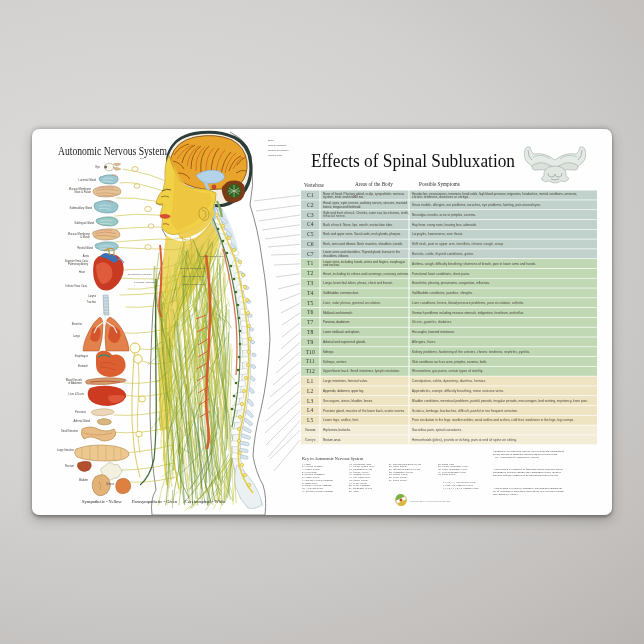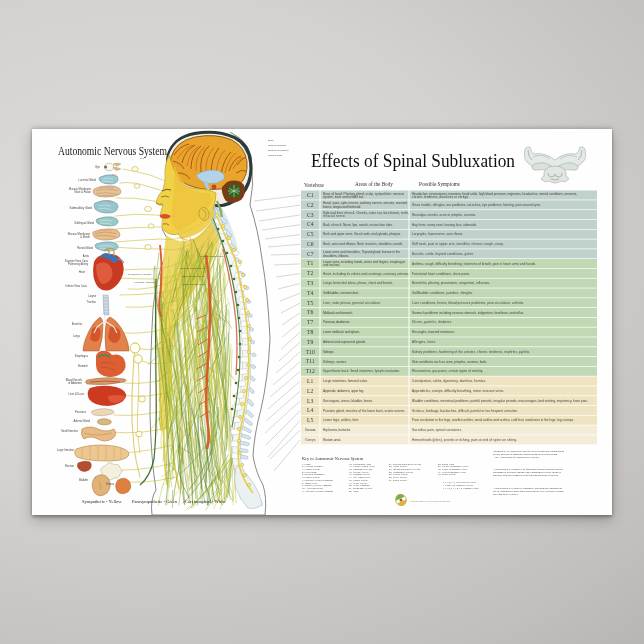--- a/index.html
+++ b/index.html
@@ -1,20 +1,20 @@
 <!DOCTYPE html>
 <html><head>
 <meta charset="utf-8">
 <style>
 html,body{margin:0;padding:0;}
 body{width:644px;height:644px;overflow:hidden;
  background:radial-gradient(ellipse 980px 700px at 22% 38%, #dedddb 0%, #d3d2d0 36%, #c1bebc 66%, #b2afac 84%, #a19e9b 100%);
  font-family:"Liberation Sans", sans-serif;}
 #poster{position:absolute;left:32px;top:129px;width:580px;height:386px;background:#fefefe;
- box-shadow:0 2px 3px rgba(50,45,42,.42), 0 5px 12px rgba(55,50,46,.30), 0 -2px 3px rgba(50,45,42,.15);}
+ box-shadow:0 2px 3px rgba(50,45,42,.42), 0 5px 12px rgba(55,50,46,.30), 0 -2px 3px rgba(50,45,42,.15);border-radius:7px;}
 svg{display:block;}
 </style>
 </head>
 <body>
 <div id="poster">
 <svg width="580" height="386" viewBox="0 0 580 386">
 <g stroke="#9b9b96" stroke-width="0.4" fill="none">
 <path d="M222,72 L268.0,66.4"></path>
 <path d="M224,82 L268.0,76.2"></path>
 <path d="M227,92 L268.0,86.0"></path>

